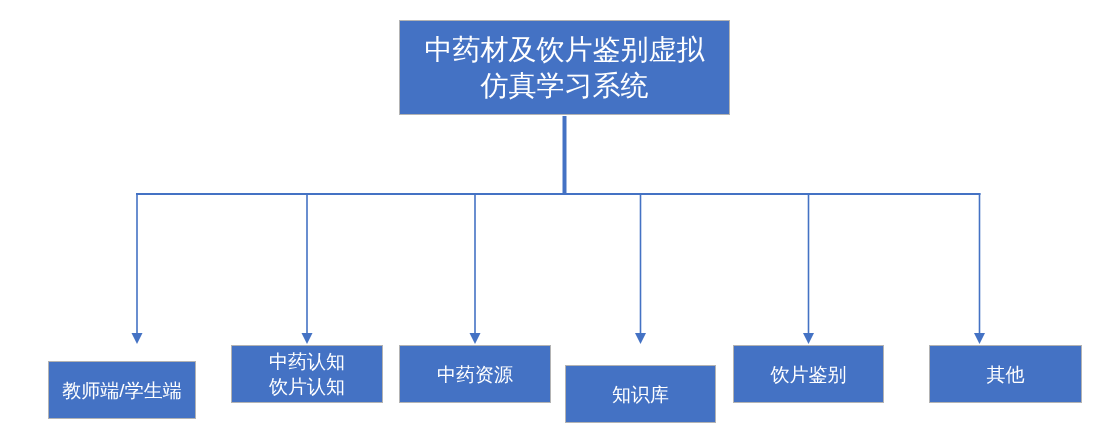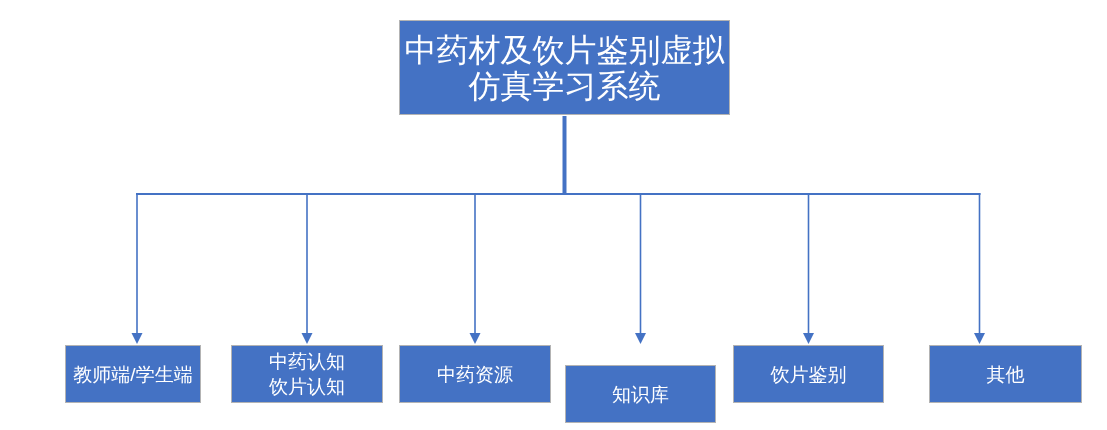--- a/index.html
+++ b/index.html
@@ -42,30 +42,30 @@
     justify-content: center;
     text-align: center;
     white-space: pre-line;
     font-weight: 500;
   }
   .root {
     left: 399px;
     top: 20px;
     width: 331px;
     height: 95px;
-    font-size: 32px;
+    font-size: 28px;
     line-height: 36px;
   }
   .child {
     top: 345px;
     height: 58px;
     font-size: 19px;
     line-height: 25px;
   }
-  .n1 { left: 65px;  width: 136px; }
+  .n1 { left: 48px;  width: 148px; margin-top: 16px; }
   .n2 { left: 231px; width: 152px; }
   .n3 { left: 399px; width: 152px; }
   .n4 { left: 565px; width: 151px; margin-top: 20px; }
   .n5 { left: 733px; width: 151px; }
   .n6 { left: 903px; width: 153px; margin-left: 26px; }
 </style>
 </head>
 <body>
 
 <div class="canvas">

